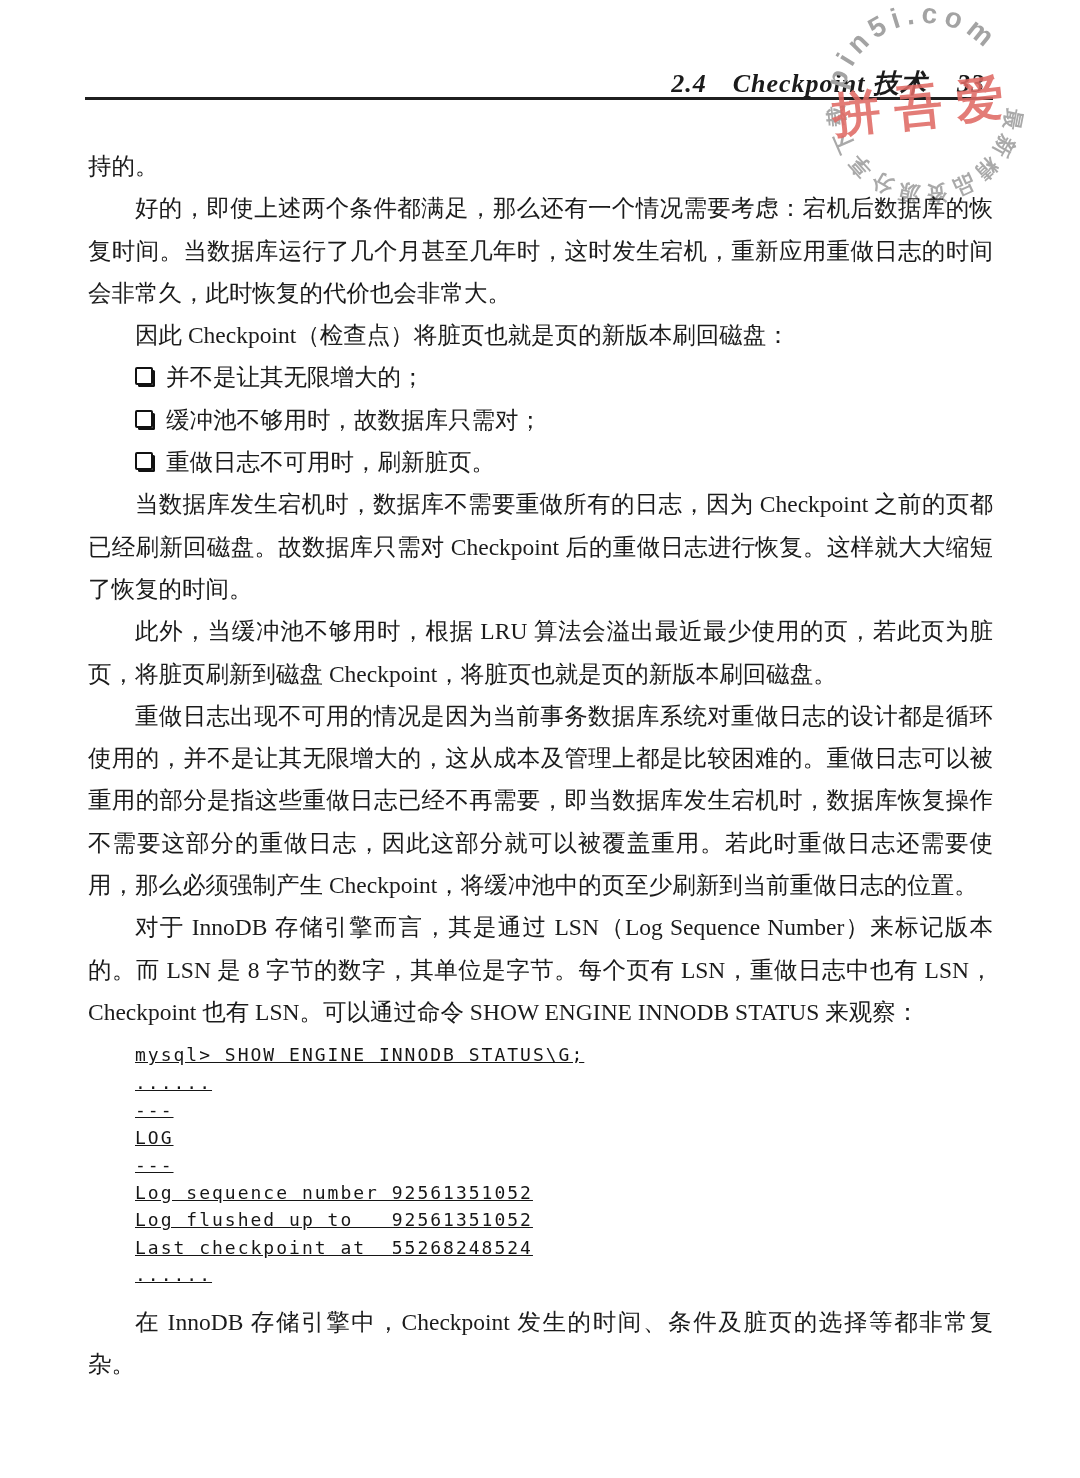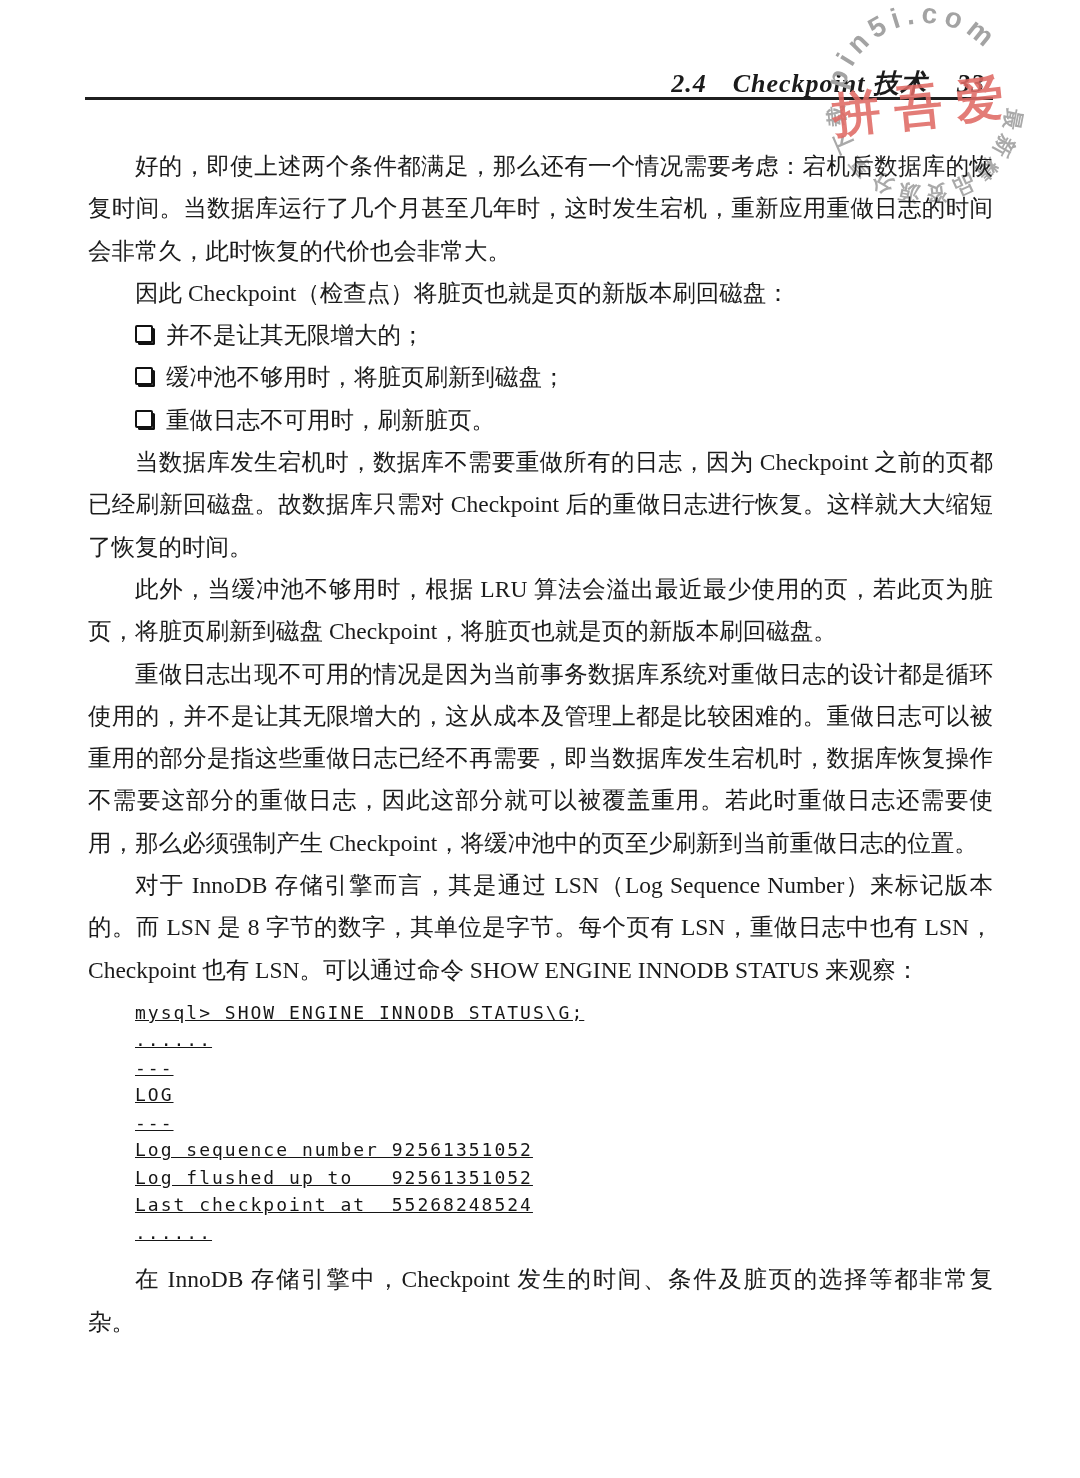--- a/index.html
+++ b/index.html
@@ -123,26 +123,27 @@
       <textPath href="#wm-arc-top" startOffset="6%">pin5i.com</textPath>
     </text>
     <text class="wm-ring-bottom">
       <textPath href="#wm-arc-bottom" startOffset="1%">最新精品资源分享下载站</textPath>
     </text>
     <text class="wm-center" x="115" y="132" text-anchor="middle" transform="rotate(-6 115 115)">拼吾爱</text>
   </svg>
 
   <div class="bodytext">
 
+    <p class="no-indent">持的。</p>
     <p>好的，即使上述两个条件都满足，那么还有一个情况需要考虑：宕机后数据库的恢复时间。当数据库运行了几个月甚至几年时，这时发生宕机，重新应用重做日志的时间会非常久，此时恢复的代价也会非常大。</p>
     <p>因此 Checkpoint（检查点）将脏页也就是页的新版本刷回磁盘：</p>
 
     <ul class="bullets">
       <li><span class="sq"></span><span>并不是让其无限增大的；</span></li>
-      <li><span class="sq"></span><span>缓冲池不够用时，将脏页刷新到磁盘；</span></li>
+      <li><span class="sq"></span><span>缓冲池不够用时，故数据库只需对；</span></li>
       <li><span class="sq"></span><span>重做日志不可用时，刷新脏页。</span></li>
     </ul>
 
     <p>当数据库发生宕机时，数据库不需要重做所有的日志，因为 Checkpoint 之前的页都已经刷新回磁盘。故数据库只需对 Checkpoint 后的重做日志进行恢复。这样就大大缩短了恢复的时间。</p>
     <p>此外，当缓冲池不够用时，根据 LRU 算法会溢出最近最少使用的页，若此页为脏页，将脏页刷新到磁盘 Checkpoint，将脏页也就是页的新版本刷回磁盘。</p>
     <p>重做日志出现不可用的情况是因为当前事务数据库系统对重做日志的设计都是循环使用的，并不是让其无限增大的，这从成本及管理上都是比较困难的。重做日志可以被重用的部分是指这些重做日志已经不再需要，即当数据库发生宕机时，数据库恢复操作不需要这部分的重做日志，因此这部分就可以被覆盖重用。若此时重做日志还需要使用，那么必须强制产生 Checkpoint，将缓冲池中的页至少刷新到当前重做日志的位置。</p>
     <p>对于 InnoDB 存储引擎而言，其是通过 LSN（Log Sequence Number）来标记版本的。而 LSN 是 8 字节的数字，其单位是字节。每个页有 LSN，重做日志中也有 LSN，Checkpoint 也有 LSN。可以通过命令 SHOW ENGINE INNODB STATUS 来观察：</p>
 
     <pre class="code"><span>mysql&gt; SHOW ENGINE INNODB STATUS\G;</span><span>......</span><span>---</span><span>LOG</span><span>---</span><span>Log sequence number 92561351052</span><span>Log flushed up to   92561351052</span><span>Last checkpoint at  55268248524</span><span>......</span></pre>
 

